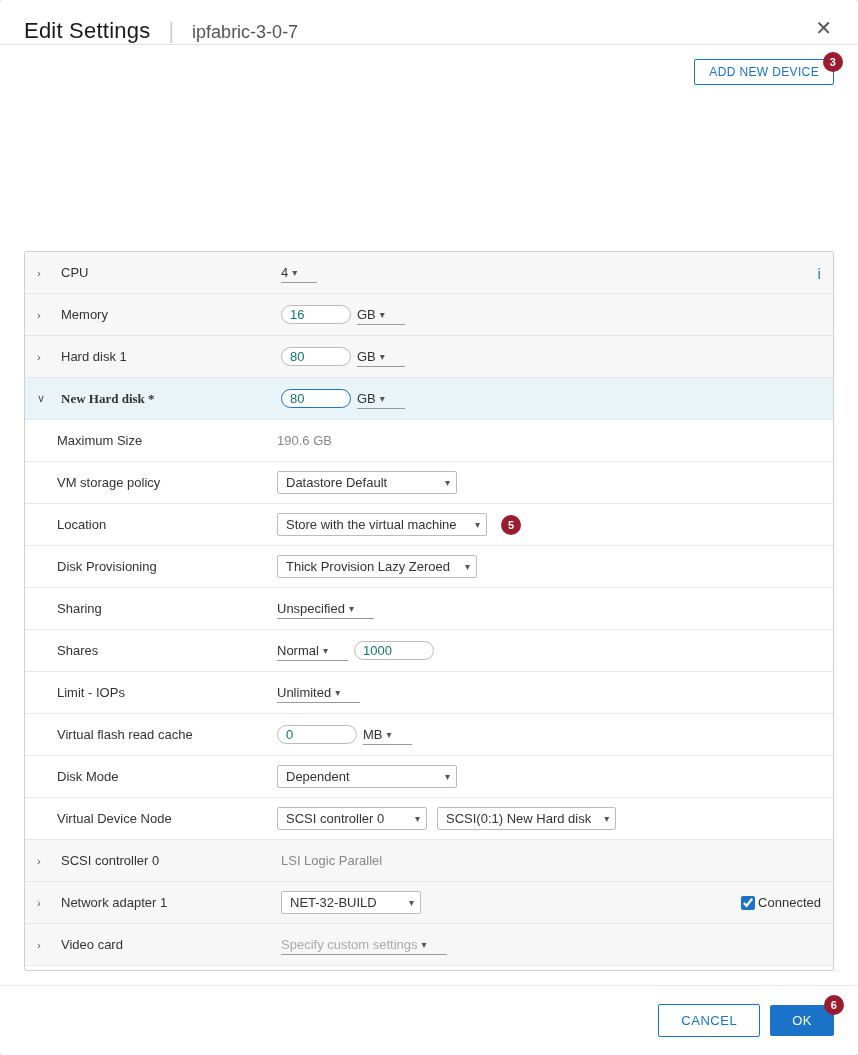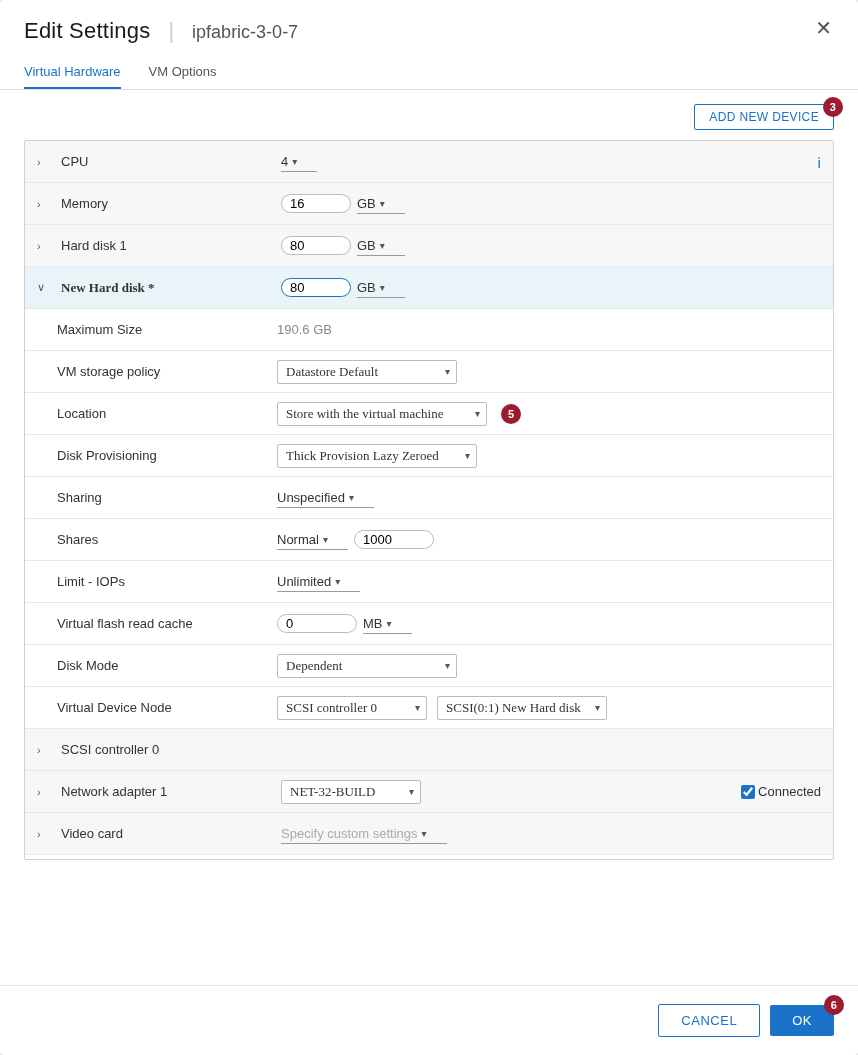--- a/index.html
+++ b/index.html
@@ -72,20 +72,21 @@
     }
     .tab.active {
       color: #1a73c8;
       border-bottom: 2px solid #1a73c8;
     }
     .dialog-body {
       flex: 1;
       padding: 14px 24px 14px 24px;
       display: flex;
       flex-direction: column;
+      justify-content: space-between;
     }
     .toolbar {
       display: flex;
       justify-content: flex-end;
       margin-bottom: 10px;
     }
     .add-device-btn {
       background: #fff;
       border: 1.5px solid #1a73c8;
       color: #1a73c8;
@@ -144,21 +145,21 @@
       gap: 6px;
       font-size: 13px;
       color: #333;
     }
     .row-value.muted { color: #888; }
     .fake-input {
       border: 1px solid #bbb;
       border-radius: 10px;
       padding: 1px 8px;
       font-size: 13px;
-      color: #000000;
+      color: #0f766e;
       min-width: 70px;
       background: #fff;
     }
     .fake-input.highlighted {
       border-color: #1a73c8;
       outline: none;
     }
     .fake-select {
       border: none;
       border-bottom: 1px solid #999;
@@ -181,21 +182,20 @@
       border: 1px solid #bbb;
       border-radius: 2px;
       background: #fff;
       padding: 3px 22px 3px 8px;
       font-size: 13px;
       color: #333;
       cursor: pointer;
       position: relative;
       display: inline-flex;
       align-items: center;
-      font-family: Liberation Serif, serif;
     }
     .fake-select-box .chevron {
       position: absolute;
       right: 6px;
       color: #555;
       font-size: 10px;
     }
     .info-icon {
       color: #1a73c8;
       font-size: 15px;
@@ -264,28 +264,20 @@
 
 <div class="dialog">
 
   <div class="dialog-header">
     <div style="flex:1">
       <div style="display:flex;align-items:baseline;gap:4px;">
         <span class="dialog-title">Edit Settings</span>
         <span class="dialog-title-sep">|</span>
         <span class="dialog-subtitle">ipfabric-3-0-7</span>
       </div>
-      <div class="tabs">
-        <div class="tab active">
-          <span>Virtual Hardware</span>
-        </div>
-        <div class="tab">
-          <span>VM Options</span>
-        </div>
-      </div>
     </div>
     <button class="dialog-close">✕</button>
   </div>
 
   <div class="dialog-body">
 
     <div class="toolbar">
       <button class="add-device-btn" style="position:relative;">
         <span>ADD NEW DEVICE</span>
         <span class="badge">3</span>
@@ -442,20 +434,23 @@
           <span class="fake-select-box" style="min-width:170px;padding-right:24px;margin-left:4px;">
             <span>SCSI(0:1) New Hard disk</span>
             <span class="chevron">▾</span>
           </span>
         </div>
       </div>
 
       <div class="settings-row section-header">
         <span class="row-expand">›</span>
         <span class="row-label">SCSI controller 0</span>
+        <div class="row-value muted">
+          <span>LSI Logic Parallel</span>
+        </div>
       </div>
 
       <div class="settings-row section-header">
         <span class="row-expand">›</span>
         <span class="row-label">Network adapter 1</span>
         <div class="row-value">
           <span class="fake-select-box" style="min-width:140px;padding-right:24px;">
             <span>NET-32-BUILD</span>
             <span class="chevron">▾</span>
           </span>

